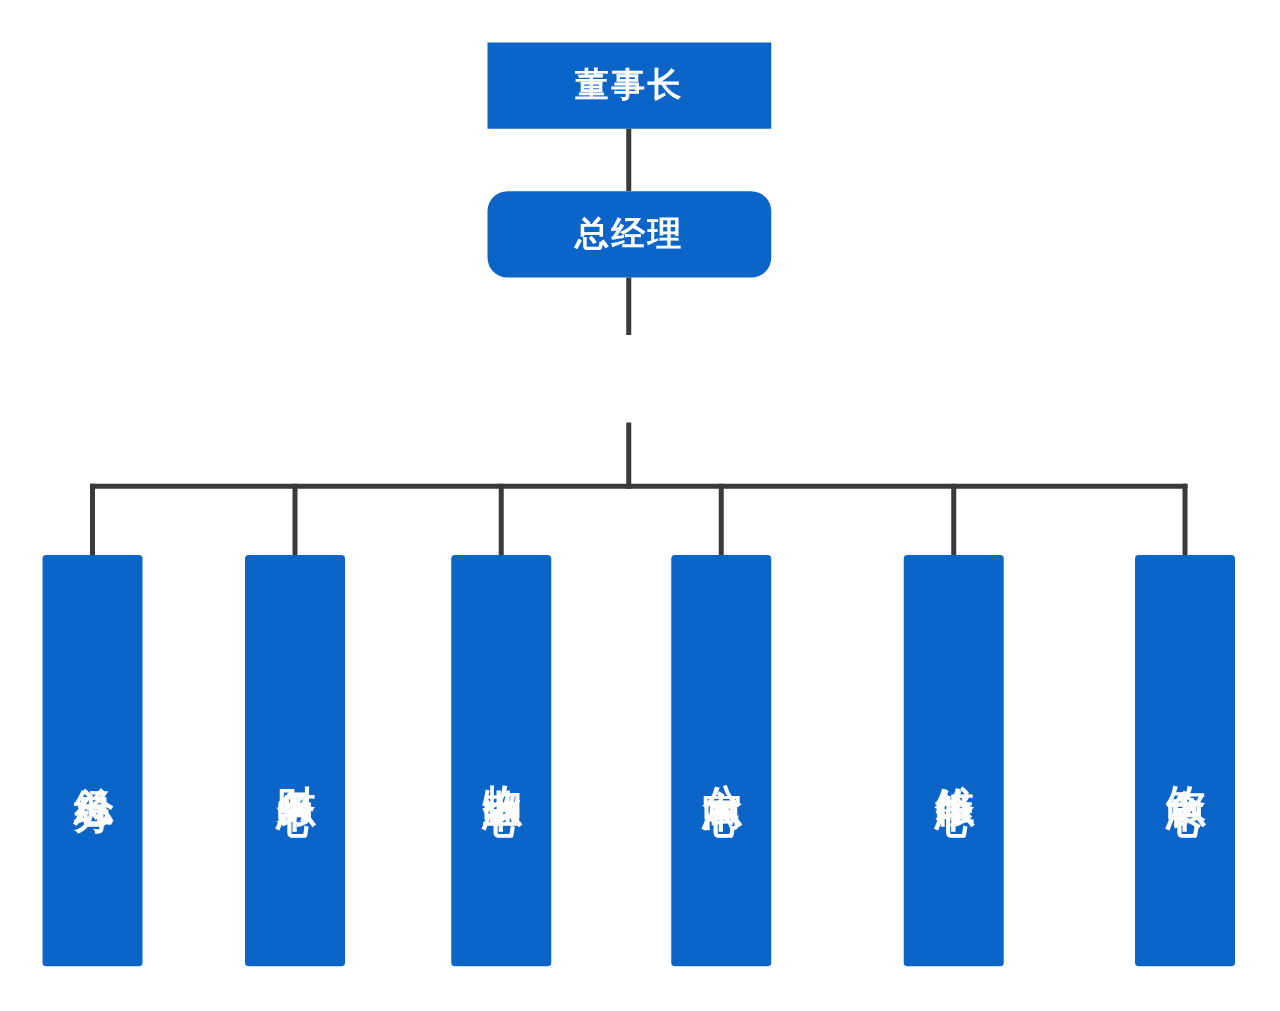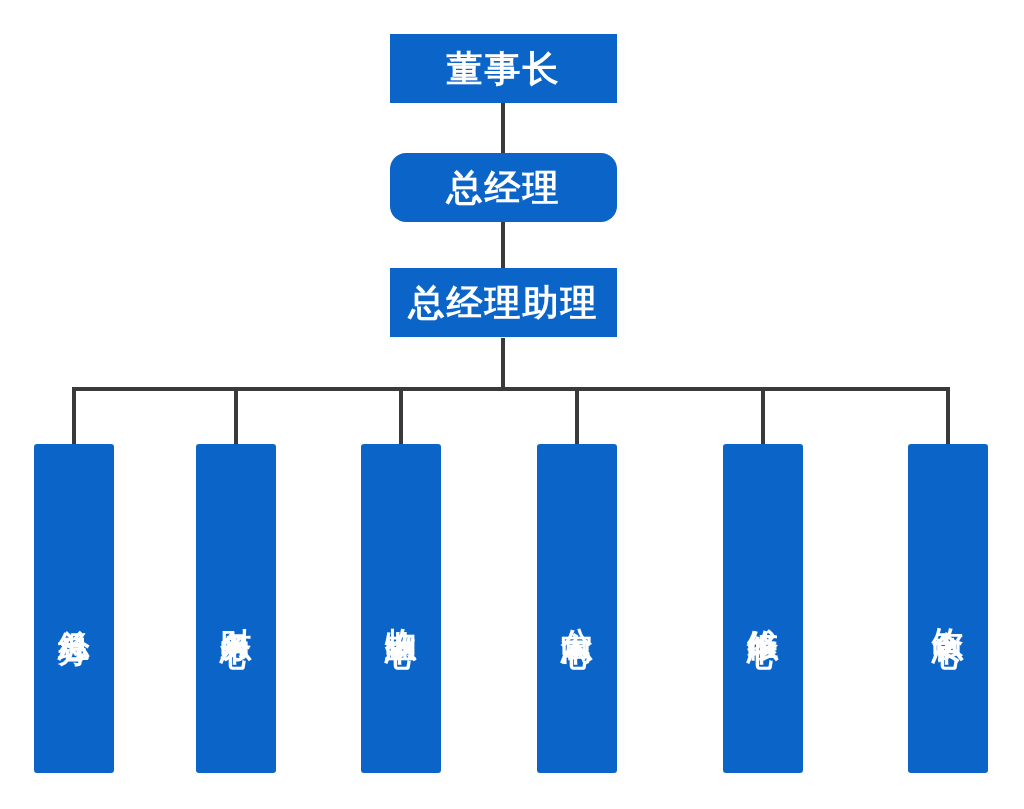--- a/index.html
+++ b/index.html
@@ -36,21 +36,21 @@
     align-items: center;
     justify-content: center;
     box-sizing: border-box;
   }
 
   
   .node.top {
     left: 390px;
     width: 227px;
     height: 69px;
-    font-size: 36px;
+    font-size: 27px;
     letter-spacing: 2px;
   }
   .node.top .node-label {
     line-height: 1;
     white-space: nowrap;
   }
 
   
   .node.leaf {
     width: 80px;
@@ -77,23 +77,20 @@
   </div>
 
   <div class="connector v" style="left:501px; top:103px; height:50px;"></div>
 
   <div class="node top" style="top:153px;border-radius:16px;">
     <span class="node-label">总经理</span>
   </div>
 
   <div class="connector v" style="left:501px; top:222px; height:46px;"></div>
 
-  <div class="node top" style="top:268px;">
-    <span class="node-label">总经理助理</span>
-  </div>
 
   <div class="connector v" style="left:501px; top:338px; height:53px;"></div>
 
   <div class="connector h" style="left:72px; top:387px; width:878px;"></div>
 
   <div class="connector v" style="left:72px;  top:387px; height:57px;"></div>
   <div class="connector v" style="left:234px; top:387px; height:57px;"></div>
   <div class="connector v" style="left:399px; top:387px; height:57px;"></div>
   <div class="connector v" style="left:575px; top:387px; height:57px;"></div>
   <div class="connector v" style="left:761px; top:387px; height:57px;"></div>

